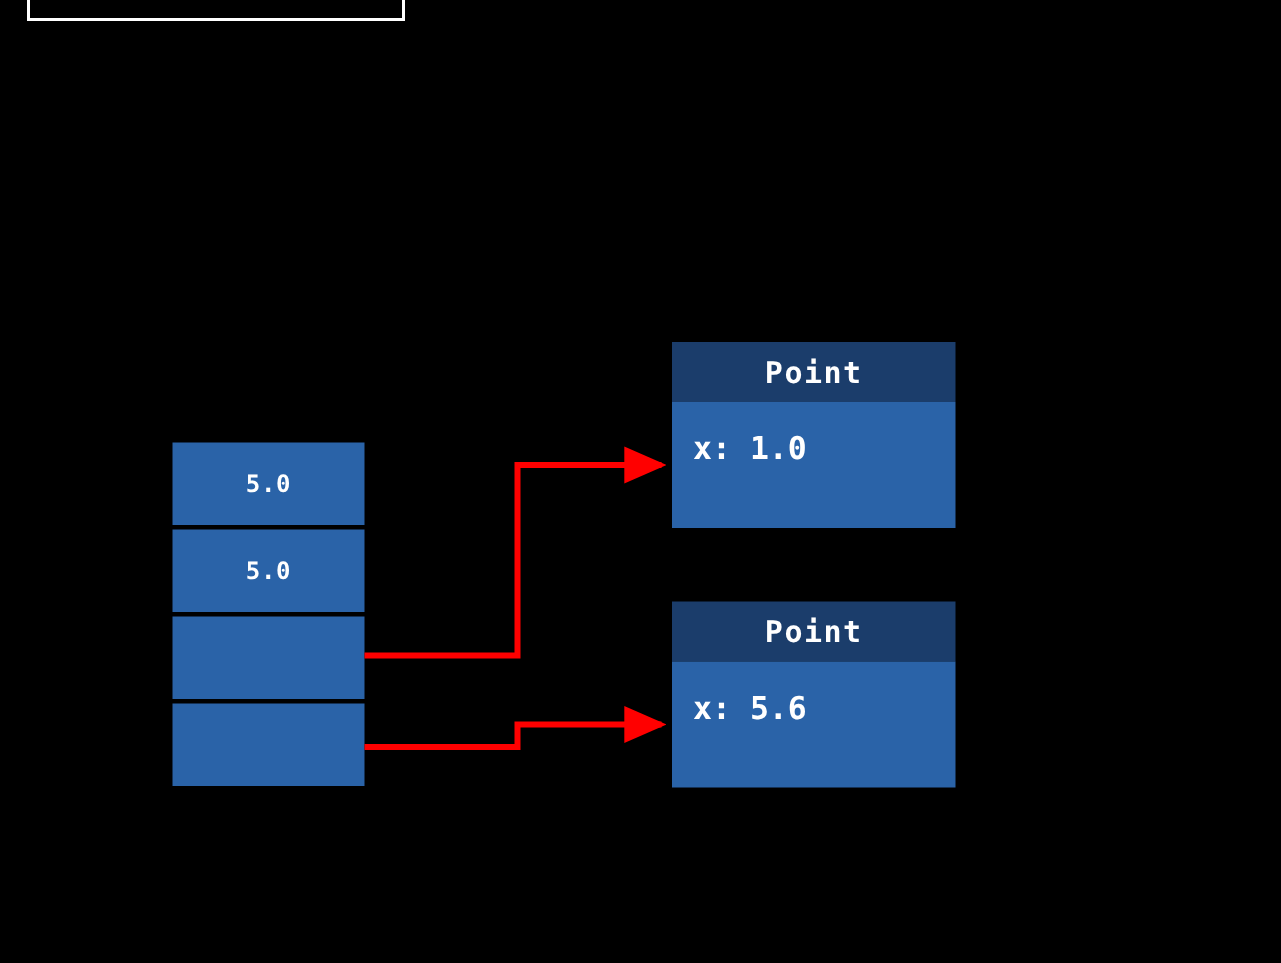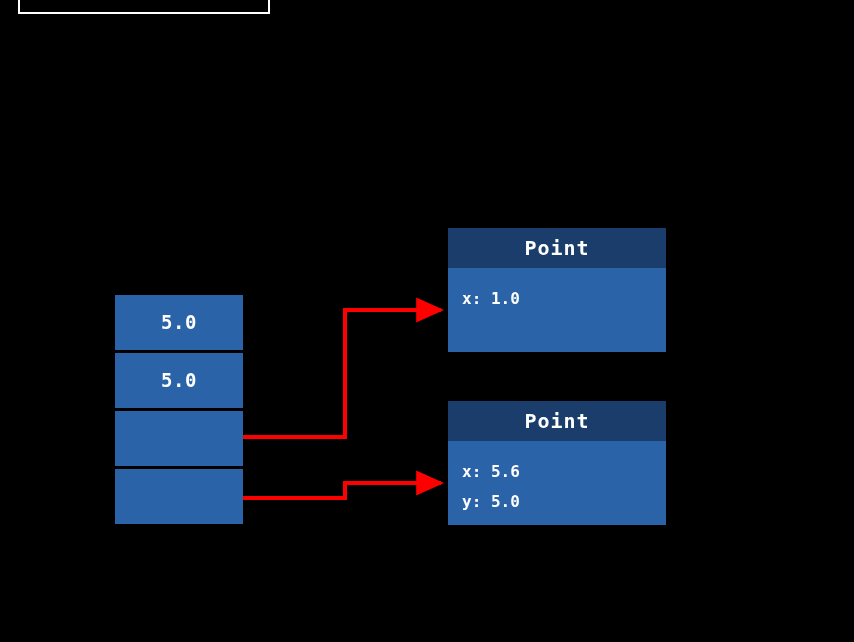--- a/index.html
+++ b/index.html
@@ -40,30 +40,30 @@
     background: #2a63a8;
     box-sizing: border-box;
     display: flex;
     align-items: center;
     justify-content: center;
     margin-bottom: 3px;
   }
   .slot:last-child { margin-bottom: 0; }
   .slot-value {
     color: #ffffff;
-    font-size: 19px;
+    font-size: 16px;
     font-weight: bold;
     letter-spacing: 0.5px;
     line-height: 1;
   }
 
   
   .point-card {
     position: absolute;
-    width: 218px;
+    width: 189px;
     border-radius: 21px;
   }
   #point-card-0 { left: 448px; top: 228px; }
   #point-card-1 { left: 448px; top: 401px; }
 
   .card-header {
     height: 40px;
     background: #1b3d6b;
     display: flex;
     align-items: center;
@@ -77,21 +77,21 @@
     line-height: 1;
   }
   .card-body {
     background: #2a63a8;
     padding: 16px 0 16px 14px;
     box-sizing: border-box;
     height: 84px;
   }
   .field-row {
     color: #ffffff;
-    font-size: 16px;
+    font-size: 21px;
     font-weight: bold;
     line-height: 30px;
     white-space: pre;
   }
 
   
   #arrow-layer {
     position: absolute;
     left: 0;
     top: 0;
@@ -128,21 +128,20 @@
     <div class="field-row">x: 1.0</div>
   </div>
 </div>
 
 <div class="point-card" id="point-card-1">
   <div class="card-header">
     <span class="card-title">Point</span>
   </div>
   <div class="card-body">
     <div class="field-row">x: 5.6</div>
-    <div class="field-row">y: 5.0</div>
   </div>
 </div>
 
 <svg id="arrow-layer" viewBox="0 0 854 642" xmlns="http://www.w3.org/2000/svg">
   <defs>
     <marker id="arrowhead" markerWidth="7" markerHeight="7" refX="6.2" refY="3.5" orient="auto" markerUnits="strokeWidth">
       <polygon points="0,0.4 7,3.5 0,6.6" fill="#ff0000"></polygon>
     </marker>
   </defs>
   <path id="arrow-path-0" fill="none" stroke="#ff0000" stroke-width="4" marker-end="url(#arrowhead)" d="M 243,437 L 345,437 L 345,310 L 441,310"></path>

